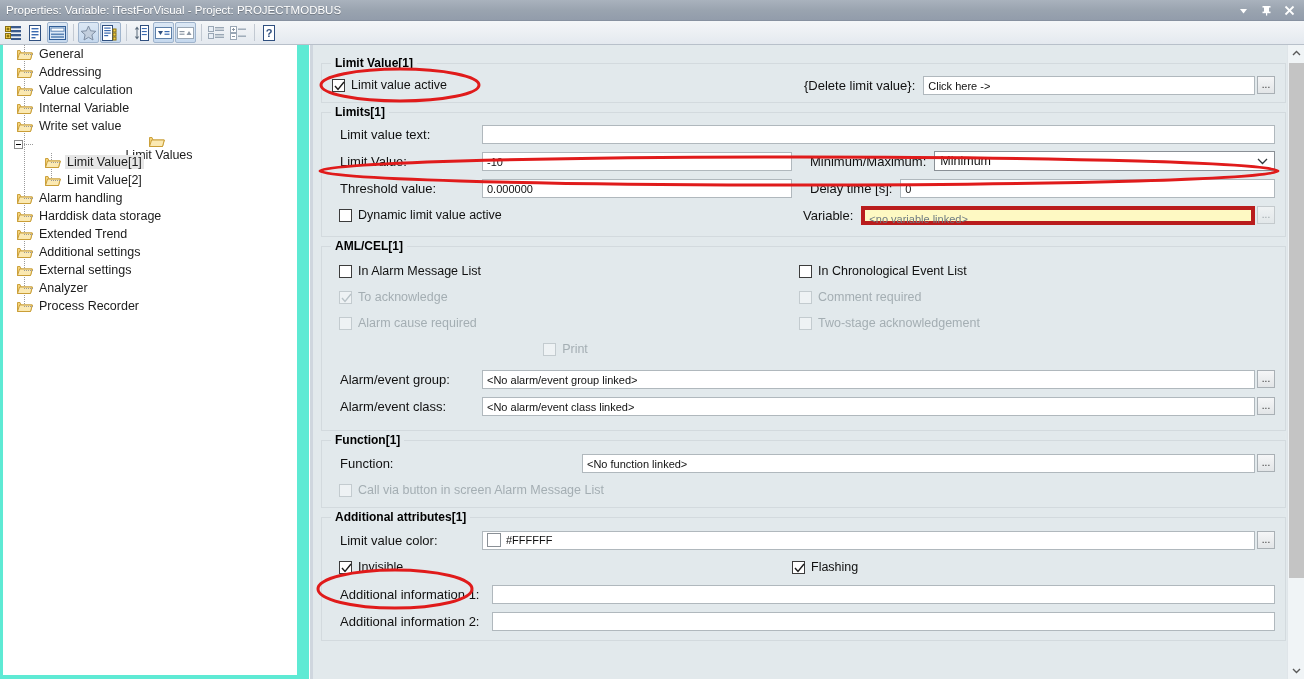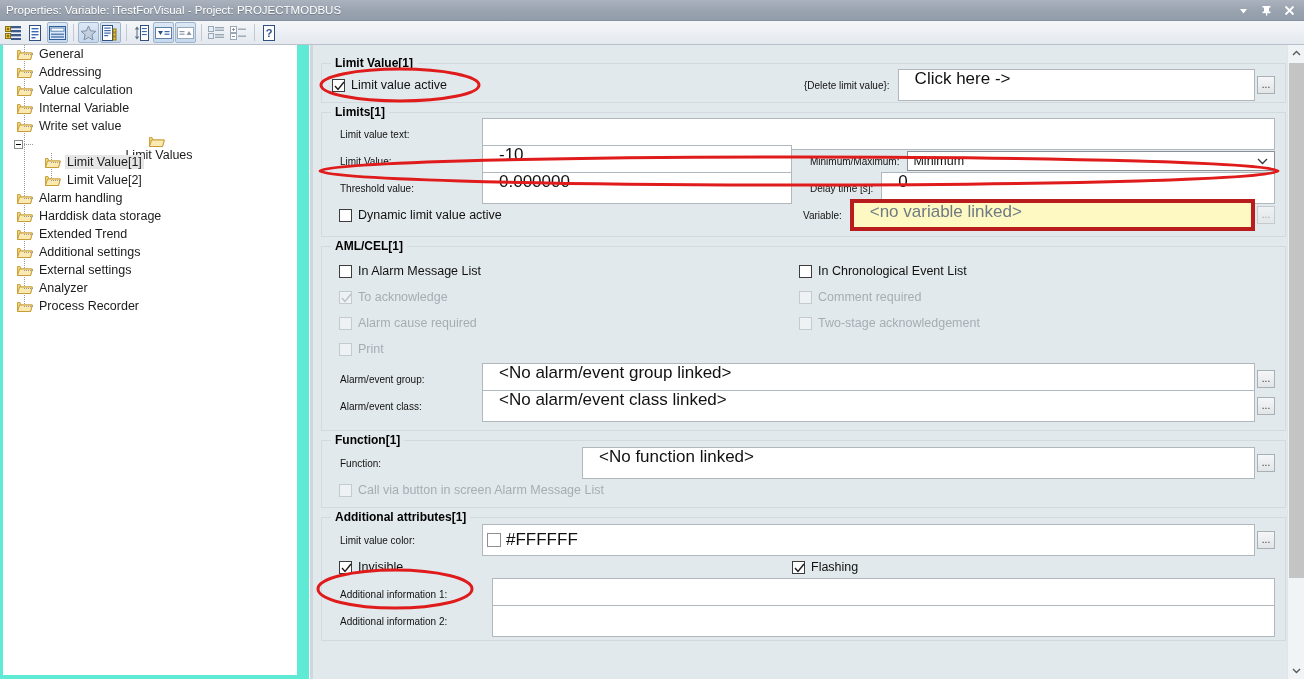--- a/index.html
+++ b/index.html
@@ -129,26 +129,26 @@
     position: relative; border: 1px solid #d3dade;
     background: #e2e9ec; margin-bottom: 9px;
   }
   .gtitle {
     position: absolute; top: -8px; left: 9px; background: #e2e9ec;
     padding: 0 4px; font-weight: bold; font-size: 12px; color: #000;
   }
   .gbody { padding: 14px 10px 8px 10px; }
 
   .row { display: flex; align-items: center; height: 22px; margin-bottom: 5px; }
-  .lblcol { width: 150px; flex: 0 0 auto; font-size: 10px; color: #111; padding-left: 8px;}
+  .lblcol { width: 150px; flex: 0 0 auto; font-size: 13px; color: #111; padding-left: 8px;}
 
   input.txt, .txt {
-    height: 32px; border: 1px solid #b0b8bd; background: #ffffff;
-    font-family: "Liberation Sans", sans-serif; font-size: 17px; color: #111;
-    padding: 0 16px; line-height: 18px; outline: none;
+    height: 19px; border: 1px solid #b0b8bd; background: #ffffff;
+    font-family: "Liberation Sans", sans-serif; font-size: 11px; color: #111;
+    padding: 0 4px; line-height: 18px; outline: none;
   }
   .txt.disabled { background: #fef9c3; color: #6e7b82; border: 4px solid #b91c1c; }
   .grow { flex: 1 1 auto; min-width: 0; }
 
   .ellipsisbtn {
     width: 18px; height: 18px; margin-left: 2px; flex: 0 0 auto;
     border: 1px solid #a9b0b5; background: linear-gradient(to bottom,#f5f6f7,#e2e5e7);
     font-size: 10px; line-height: 16px; text-align: center; color: #333;
   }
   .ellipsisbtn.disabled { color: #9aa3a8; border-color: #c4cacd;
@@ -521,21 +521,21 @@
                     <svg width="11" height="11" viewBox="0 0 11 11">
                       <polyline points="1,5 4,8.5 10,1" fill="none" stroke="#b9c3c8" stroke-width="1.4"></polyline>
                     </svg>
                   </span>
                   <span>To acknowledge</span>
                 </div>
                 <div class="cbx dis" style="height: 26px; padding-left: 7px;">
                   <span class="box"></span>
                   <span>Alarm cause required</span>
                 </div>
-                <div class="cbx dis" style="height: 26px; padding-left: 7px;">
+                <div class="cbx dis" style="height: 26px; padding-left: 7px; justify-content: center;">
                   <span class="box"></span>
                   <span>Print</span>
                 </div>
               </div>
             <div style="flex:1 1 auto;" id="aml-right">
                 <div class="cbx" style="height: 26px; padding-left: 7px;">
                   <span class="box"></span>
                   <span>In Chronological Event List</span>
                 </div>
                 <div class="cbx dis" style="height: 26px; padding-left: 7px;">

